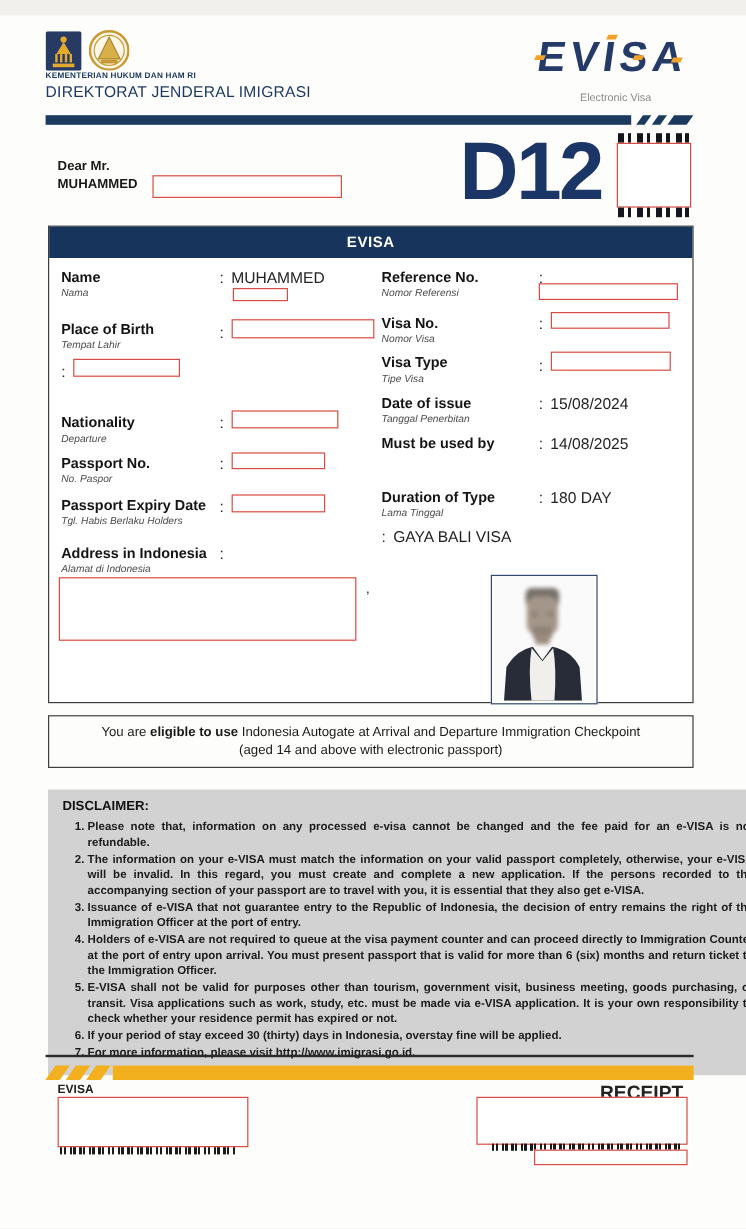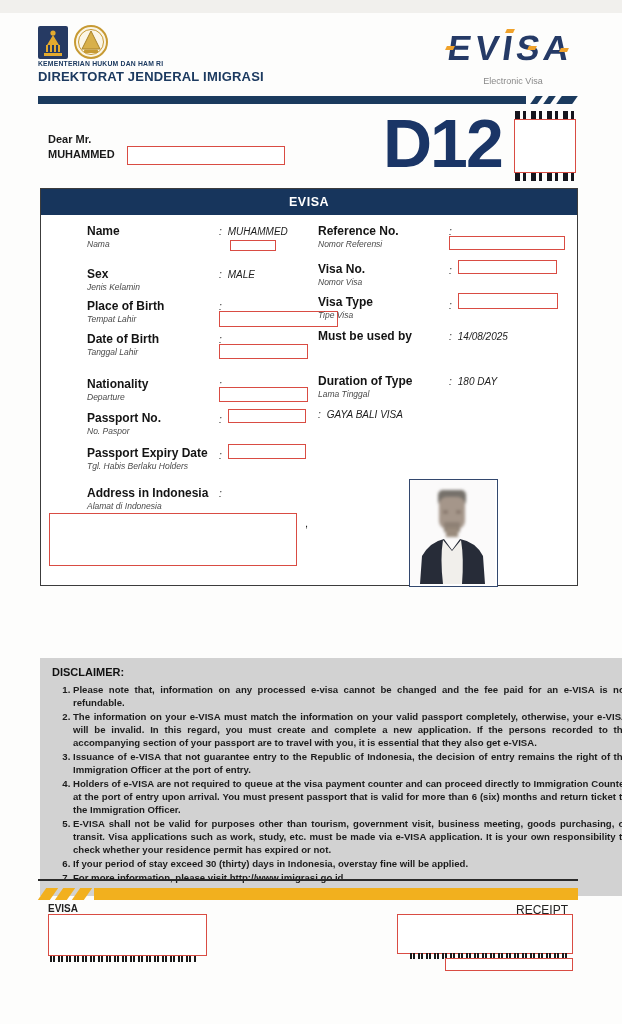--- a/index.html
+++ b/index.html
@@ -2,21 +2,21 @@
 <html><head>
 <meta charset="utf-8">
 <style>
   html,body{margin:0;padding:0;background:#e8e8e8;}
   #page{position:relative;width:622px;height:1024px;background:#fdfdfc;margin:0 auto;
         font-family:"Liberation Sans",sans-serif;overflow:hidden;}
   .abs{position:absolute;}
   
   #scan-strip{left:0;top:0;width:622px;height:13px;background:#f1f0ed;}
   #ministry-line{left:38px;top:60px;font-size:6.8px;font-weight:700;color:#1c3a60;letter-spacing:.2px;}
-  #directorate-line{left:38px;top:69px;font-size:13px;font-weight:700;color:#1c3a60;letter-spacing:.2px;}
+  #directorate-line{left:38px;top:69px;font-size:13px;font-weight:400;color:#1c3a60;letter-spacing:.2px;}
   #evisa-logo{left:448px;top:26px;width:130px;height:44px;}
   #evisa-logo .txt{font-size:35px;font-weight:800;color:#253a66;letter-spacing:4px;
       transform:skewX(-8deg);display:inline-block;line-height:44px;}
   #evisa-logo i{position:absolute;background:#f0a22b;width:8px;height:4px;transform:skewX(-25deg);}
   #evisa-sub{left:448px;top:76px;width:130px;text-align:center;font-size:9px;color:#8a8a8a;}
   .navy-bar{left:38px;top:96px;width:488px;height:8px;background:#1b3a5e;}
   .bar-stripe{top:96px;height:8px;background:#1b3a5e;transform:skewX(-35deg);}
   
   #greeting{left:48px;top:132px;font-size:11px;font-weight:700;color:#1a1a1a;line-height:15px;}
   #visa-code{left:383px;top:104px;font-size:68px;font-weight:800;color:#1a3566;letter-spacing:-2px;line-height:78px;}
@@ -24,43 +24,43 @@
   .qr-bits{background:repeating-linear-gradient(90deg,#15151d 0 5px,transparent 5px 8px,#15151d 8px 11px,transparent 11px 16px);}
   
   #evisa-table{left:40px;top:188px;width:538px;height:398px;border:1.6px solid #3c3c3c;background:#fff;box-sizing:border-box;}
   #evisa-table-header{position:absolute;left:0;top:0;width:100%;height:26px;background:#17355c;color:#fff;
       font-size:12.5px;font-weight:700;text-align:center;line-height:26px;letter-spacing:.5px;}
   .tcol{position:absolute;top:36px;}
   #tcol-left{left:10px;width:262px;}
   #tcol-right{left:277px;width:252px;}
   .trow{display:flex;align-items:flex-start;}
   .tlabel{flex:none;}
-  #tcol-left .tlabel{width:132px;margin-left:36px;}
+  #tcol-left .tlabel{width:132px;}
   #tcol-right .tlabel{width:131px;}
   .l{font-size:12px;font-weight:700;color:#141414;line-height:13px;}
   .s{font-size:8.5px;font-style:italic;color:#4a4a4a;line-height:10px;margin-top:1px;}
-  .tval{flex:1;font-size:10px;color:#222;line-height:13px;font-style:italic;}
+  .tval{flex:1;font-size:13px;color:#222;line-height:13px;}
   .colon{display:inline-block;margin-right:6px;}
   #photo-frame{left:368px;top:290px;width:87px;height:106px;border:1px solid #33486e;background:#fff;}
   #address-box{position:absolute;left:-2px;top:26px;width:248px;height:53px;}
   #address-comma{position:absolute;left:254px;top:30px;font-size:11px;color:#222;}
   
   #autogate-box{left:40px;top:596px;width:538px;height:44px;border:1.6px solid #3f3f3f;box-sizing:border-box;
       display:flex;flex-direction:column;justify-content:center;text-align:center;font-size:11px;color:#1a1a1a;line-height:15px;}
   
   #disclaimer{left:40px;top:658px;width:604px;min-height:214px;background:#d2d2d2;box-sizing:border-box;padding:8px 12px 8px 12px;}
   #disclaimer-title{font-size:11px;font-weight:700;color:#111;margin-bottom:5px;}
   #disclaimer ol{margin:4px;padding-left:17px;font-weight:bold;}
   #disclaimer li{font-size:9.6px;color:#1c1c1c;line-height:13px;text-align:justify;margin-bottom:1px;}
   
   #footer-line{left:38px;top:879px;width:540px;height:2px;background:#2a2a2a;}
   .yellow{background:#f2b01e;}
   .y-stripe{top:888px;height:12px;width:12px;transform:skewX(-35deg);}
   #footer-evisa-label{left:48px;top:903px;font-size:10px;font-weight:700;color:#222;}
-  #footer-receipt-label{left:500px;top:903px;width:68px;text-align:right;font-size:12px;font-weight:400;color:#222;}
+  #footer-receipt-label{left:500px;top:903px;width:68px;text-align:right;font-size:16px;font-weight:700;color:#222;}
   .barcode{background:repeating-linear-gradient(90deg,#1a1a1a 0 2px,transparent 2px 3px,#1a1a1a 3px 5px,transparent 5px 8px);}
 </style>
 </head>
 <body>
 
 <div id="page">
 
   <div class="abs" id="scan-strip"></div>
 
   <svg class="abs" style="left:38px;top:26px" width="30" height="33" viewBox="0 0 30 33">
@@ -114,39 +114,28 @@
       <div class="trow" style="height:43px">
         <div class="tlabel">
             <div class="l">Name</div>
           <div class="s">Nama</div>
           </div>
         <div class="tval">
           <div><span class="colon">:</span><span>MUHAMMED</span></div>
           <span class="redact" style="width:46px;height:11px;margin-left:11px;margin-top:2px"></span>
         </div>
       </div>
-      <div class="trow" style="height:32px">
-        <div class="tlabel">
-            <div class="l">Sex</div>
-          <div class="s">Jenis Kelamin</div>
-          </div>
-        <div class="tval"><span class="colon">:</span><span>MALE</span></div>
-      </div>
       <div class="trow" style="height:33px">
         <div class="tlabel">
             <div class="l">Place of Birth</div>
           <div class="s">Tempat Lahir</div>
           </div>
         <div class="tval"><span class="colon">:</span><span class="redact" style="width:119px;height:16px;margin-top:-2px"></span></div>
       </div>
       <div class="trow" style="height:45px">
-        <div class="tlabel">
-            <div class="l">Date of Birth</div>
-          <div class="s">Tanggal Lahir</div>
-          </div>
         <div class="tval"><span class="colon">:</span><span class="redact" style="width:89px;height:15px;margin-top:-2px"></span></div>
       </div>
       <div class="trow" style="height:34px">
         <div class="tlabel">
             <div class="l">Nationality</div>
           <div class="s">Departure</div>
           </div>
         <div class="tval"><span class="colon">:</span><span class="redact" style="width:89px;height:15px;margin-top:-4px"></span></div>
       </div>
       <div class="trow" style="height:35px">
@@ -188,20 +177,27 @@
           <div class="s">Nomor Visa</div>
           </div>
         <div class="tval"><span class="colon">:</span><span class="redact" style="width:99px;height:14px;margin-top:-3px"></span></div>
       </div>
       <div class="trow" style="height:34px">
         <div class="tlabel">
             <div class="l">Visa Type</div>
           <div class="s">Tipe Visa</div>
           </div>
         <div class="tval"><span class="colon">:</span><span class="redact" style="width:100px;height:16px;margin-top:-3px"></span></div>
+      </div>
+      <div class="trow" style="height:33px">
+        <div class="tlabel">
+            <div class="l">Date of issue</div>
+          <div class="s">Tanggal Penerbitan</div>
+          </div>
+        <div class="tval"><span class="colon">:</span><span>15/08/2024</span></div>
       </div>
       <div class="trow" style="height:45px">
         <div class="tlabel">
             <div class="l">Must be used by</div>
           </div>
         <div class="tval"><span class="colon">:</span><span>14/08/2025</span></div>
       </div>
       <div class="trow" style="height:33px">
         <div class="tlabel">
             <div class="l">Duration of Type</div>
@@ -229,20 +225,24 @@
         <path d="M33 60 L42 71 L51 60 Q54 78 52 104 L33 104 Q30 78 33 60 Z" fill="#f1efeb"></path>
         <defs>
             <filter id="blur1">
               <feGaussianBlur stdDeviation="1.6"></feGaussianBlur>
             </filter>
           </defs>
       </svg>
     </div>
   </div>
 
+  <div class="abs" id="autogate-box">
+    <div><span>You are </span><b>eligible to use</b><span> Indonesia Autogate at Arrival and Departure Immigration Checkpoint</span></div>
+    <div>(aged 14 and above with electronic passport)</div>
+  </div>
 
   <div class="abs" id="disclaimer">
     <div id="disclaimer-title">DISCLAIMER:</div>
     <ol>
       <li>Please note that, information on any processed e-visa cannot be changed and the fee paid for an e-VISA is not refundable.</li>
       <li>The information on your e-VISA must match the information on your valid passport completely, otherwise, your e-VISA will be invalid. In this regard, you must create and complete a new application. If the persons recorded to the accompanying section of your passport are to travel with you, it is essential that they also get e-VISA.</li>
       <li>Issuance of e-VISA that not guarantee entry to the Republic of Indonesia, the decision of entry remains the right of the Immigration Officer at the port of entry.</li>
       <li>Holders of e-VISA are not required to queue at the visa payment counter and can proceed directly to Immigration Counter at the port of entry upon arrival. You must present passport that is valid for more than 6 (six) months and return ticket to the Immigration Officer.</li>
       <li>E-VISA shall not be valid for purposes other than tourism, government visit, business meeting, goods purchasing, or transit. Visa applications such as work, study, etc. must be made via e-VISA application. It is your own responsibility to check whether your residence permit has expired or not.</li>
       <li>If your period of stay exceed 30 (thirty) days in Indonesia, overstay fine will be applied.</li>

